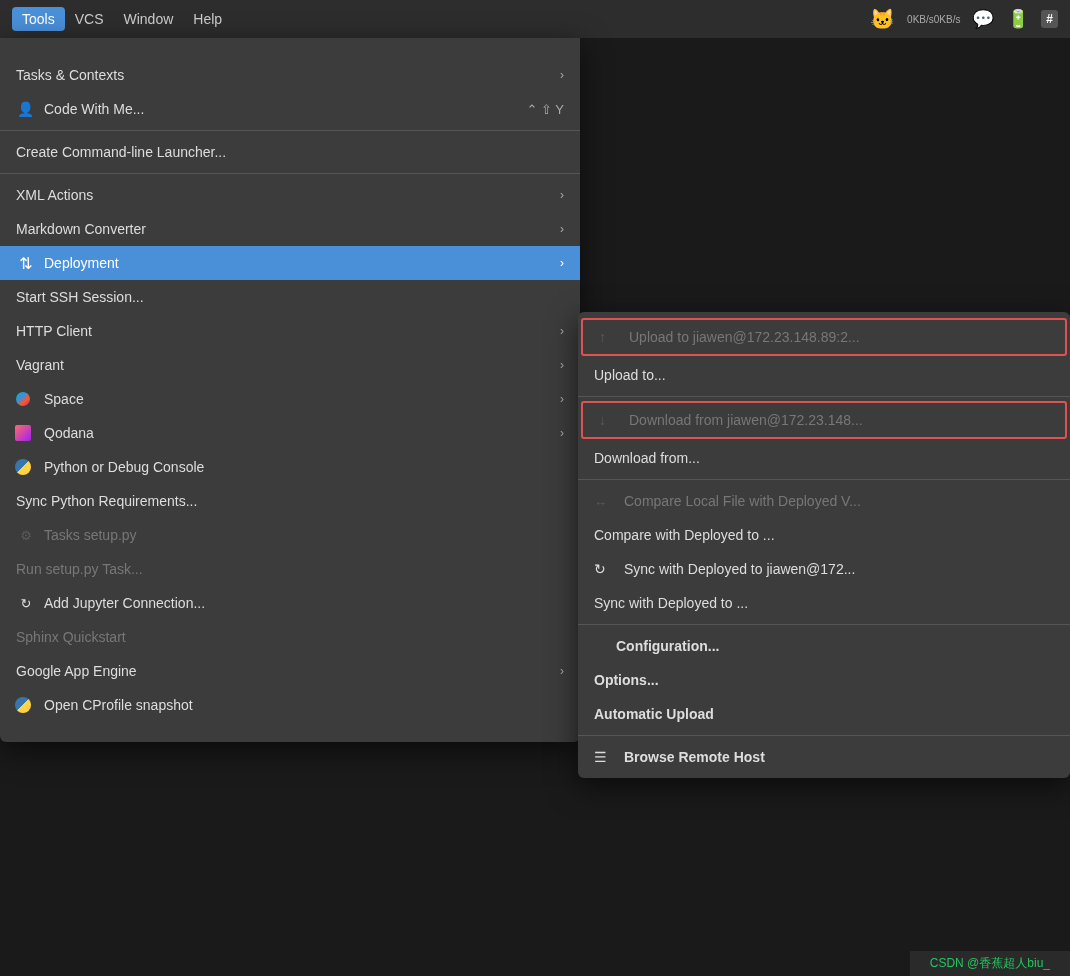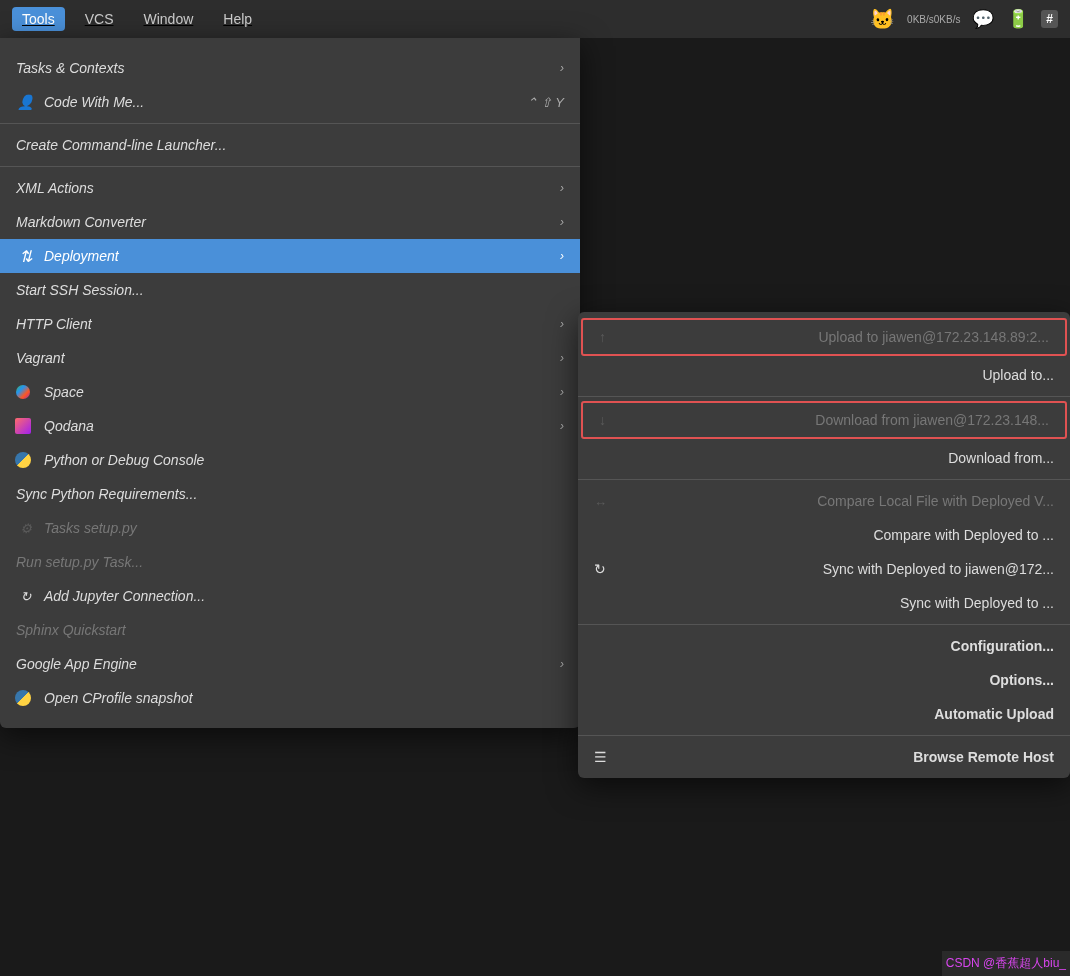--- a/index.html
+++ b/index.html
@@ -16,22 +16,21 @@
     .title-bar {
       height: 38px;
       background: #2d2d2d;
       display: flex;
       align-items: center;
       padding: 0 12px;
       position: relative;
     }
     .title-bar-menus {
       display: flex;
-      gap: 10px;
-      text-decoration: underline;
+      gap: 0;
     }
     .menu-item {
       color: #ccc;
       font-size: 14px;
       padding: 4px 10px;
       cursor: pointer;
       border-radius: 4px;
     }
     .menu-item.active {
       background: #4a90d9;
@@ -78,23 +77,22 @@
 
     
     .tools-menu {
       position: absolute;
       top: 38px;
       left: 0;
       width: 580px;
       background: #3c3c3c;
       border-radius: 0 0 6px 6px;
       box-shadow: 0 8px 30px rgba(0,0,0,0.6);
-      padding: 13px 0;
+      padding: 20px 0;
       z-index: 100;
-      font-style: italic;
     }
 
     .menu-separator {
       height: 1px;
       background: #555;
       margin: 4px 0;
     }
 
     .menu-row {
       display: flex;
@@ -170,36 +168,35 @@
       cursor: default;
     }
     .submenu-row .row-icon {
       width: 22px;
       margin-right: 8px;
       font-size: 13px;
       flex-shrink: 0;
     }
     .submenu-row .row-label {
       flex: 1;
-      text-align: right;
     }
     .submenu-separator {
       height: 1px;
       background: #555;
       margin: 4px 0;
     }
 
     
     .watermark {
       position: absolute;
       bottom: 0;
       right: 0;
-      color: #d946ef;
+      color: #22c55e;
       font-size: 12px;
-      padding: 4px 4px;
+      padding: 4px 20px;
       background: #2a2a2a;
     }
 
     
     .circle-icon {
       width: 14px;
       height: 14px;
       border-radius: 50%;
       display: inline-block;
       margin-right: 6px;
@@ -387,21 +384,21 @@
     <span class="row-label">Sync with Deployed to jiawen@172...</span>
   </div>
 
   <div class="submenu-row">
     <span class="row-label">Sync with Deployed to ...</span>
   </div>
 
   <div class="submenu-separator"></div>
 
   <div class="submenu-row">
-    <span class="row-label" style="font-weight:600;">Configuration...</span>
+    <span class="row-label" style="font-weight:600;margin-left:22px;">Configuration...</span>
   </div>
 
   <div class="submenu-row">
     <span class="row-label" style="font-weight:600;">Options...</span>
   </div>
 
   <div class="submenu-row">
     <span class="row-label" style="font-weight:600;">Automatic Upload</span>
   </div>
 

